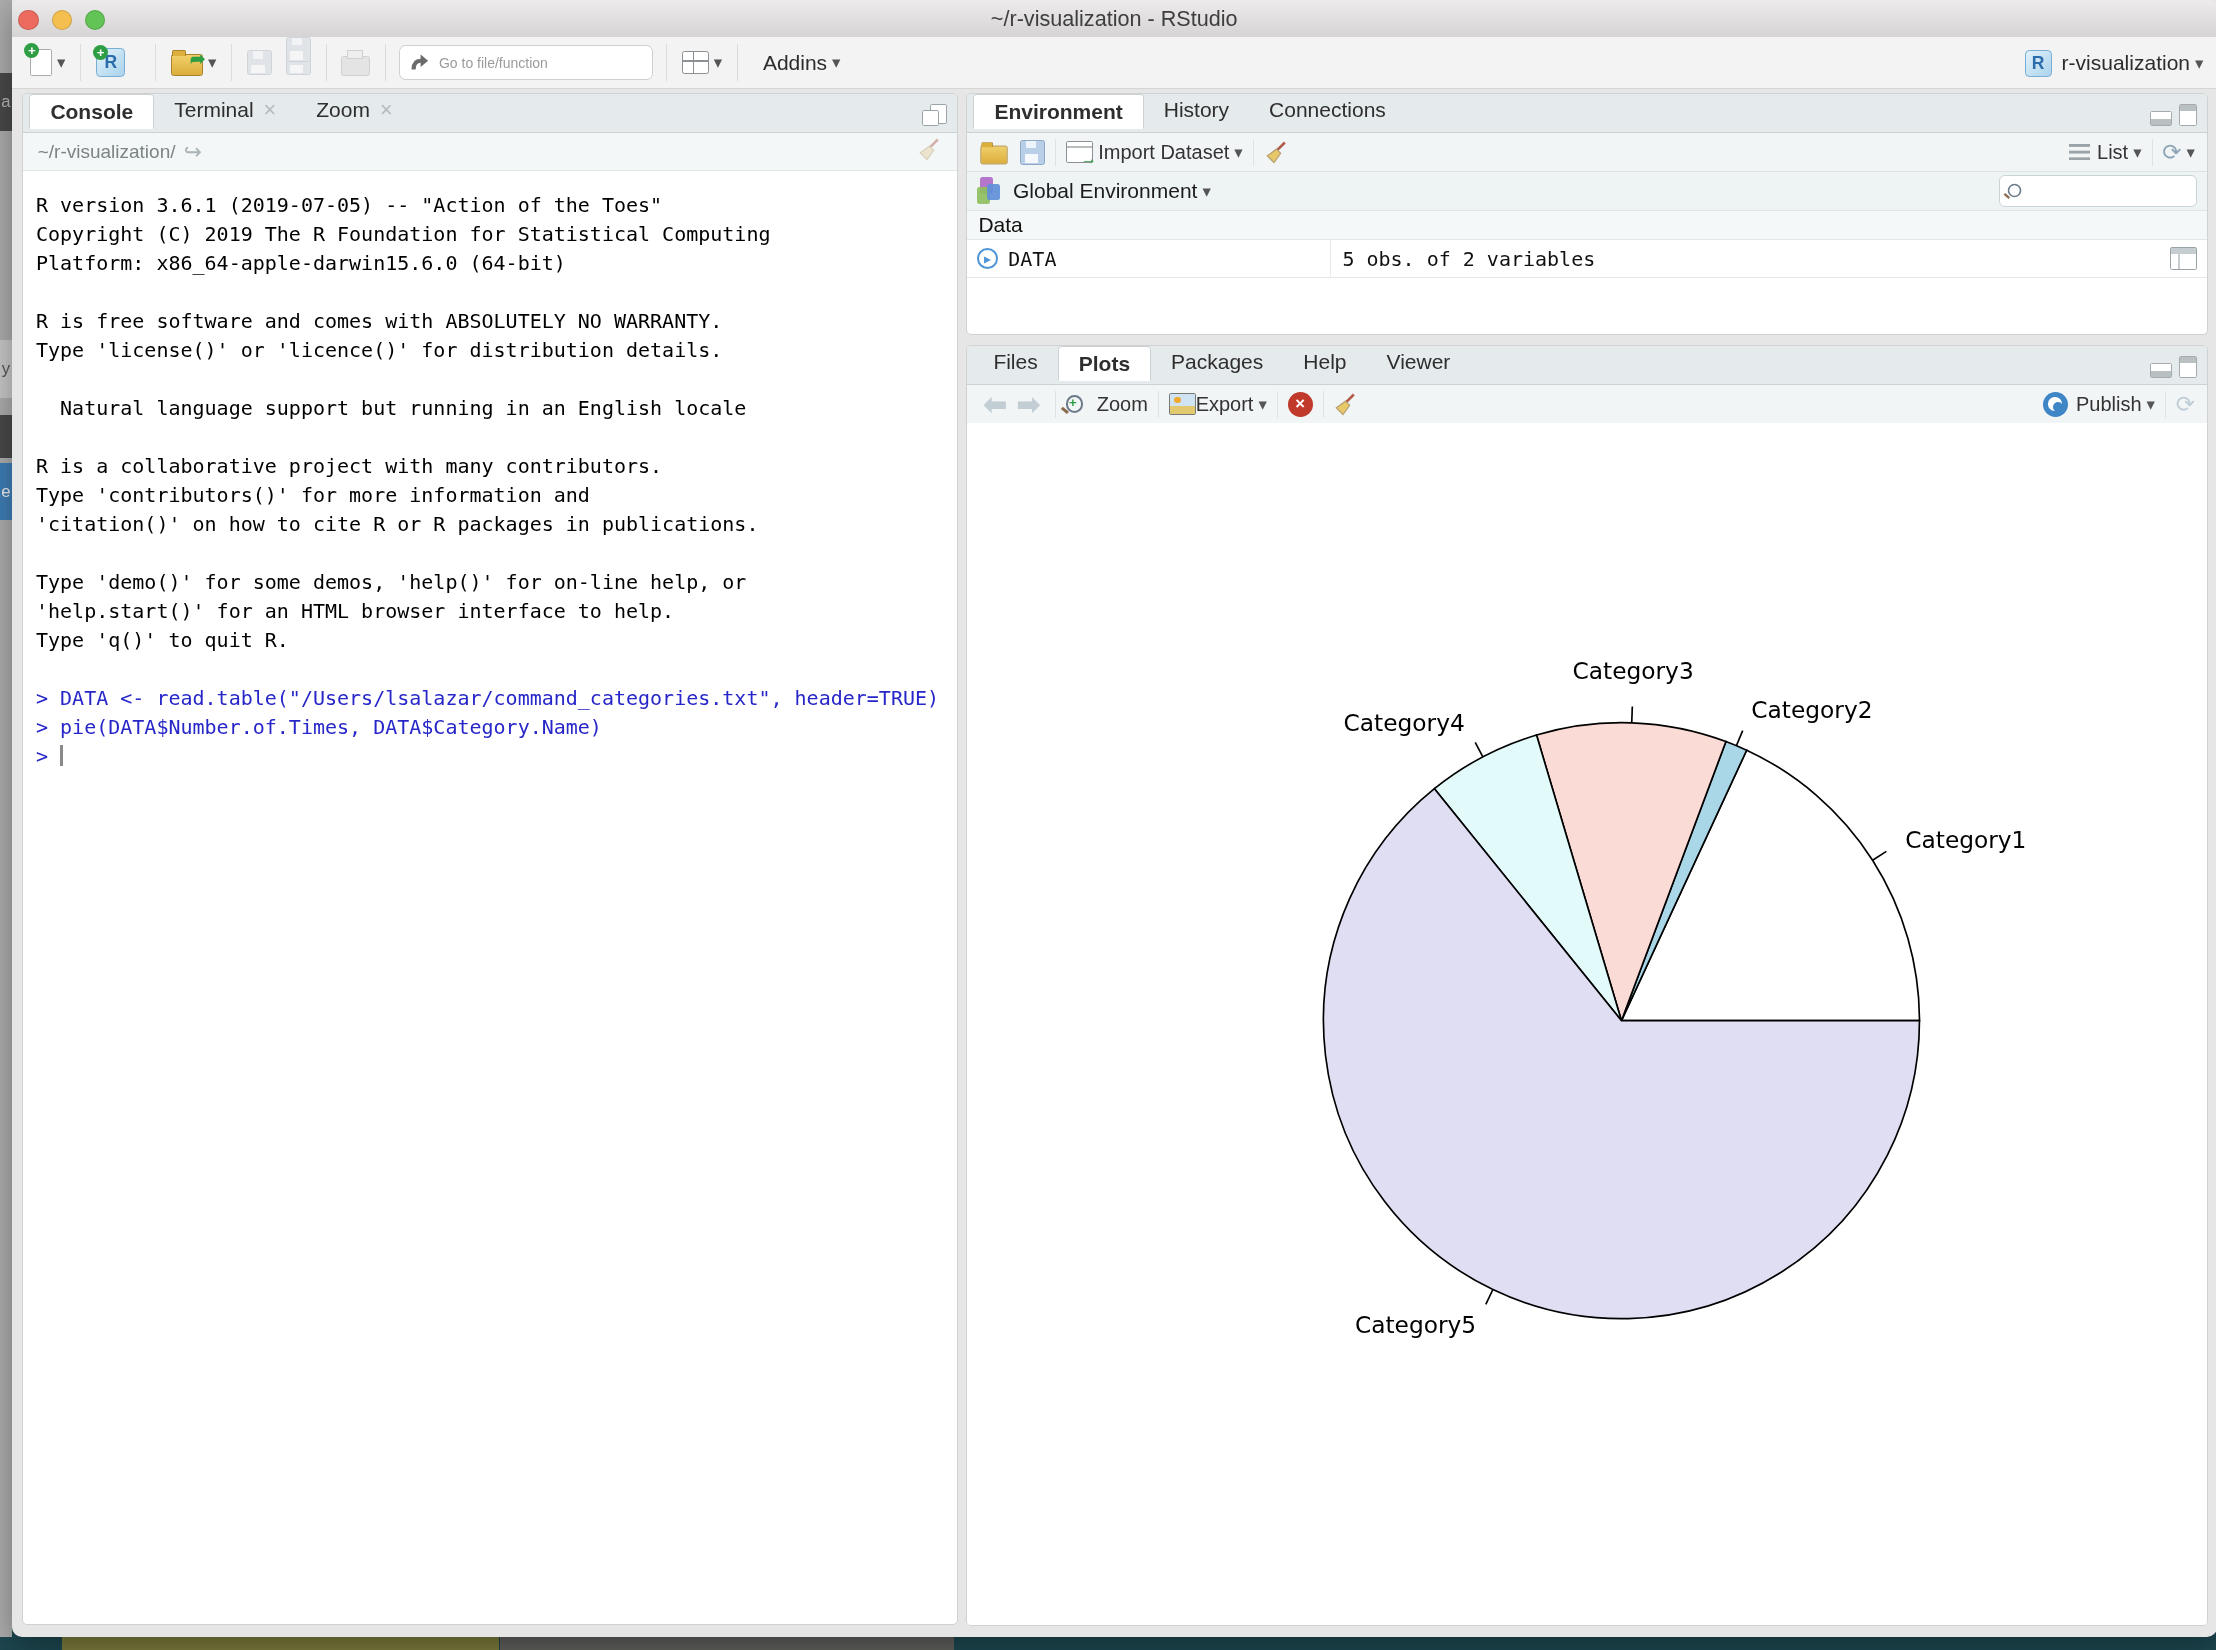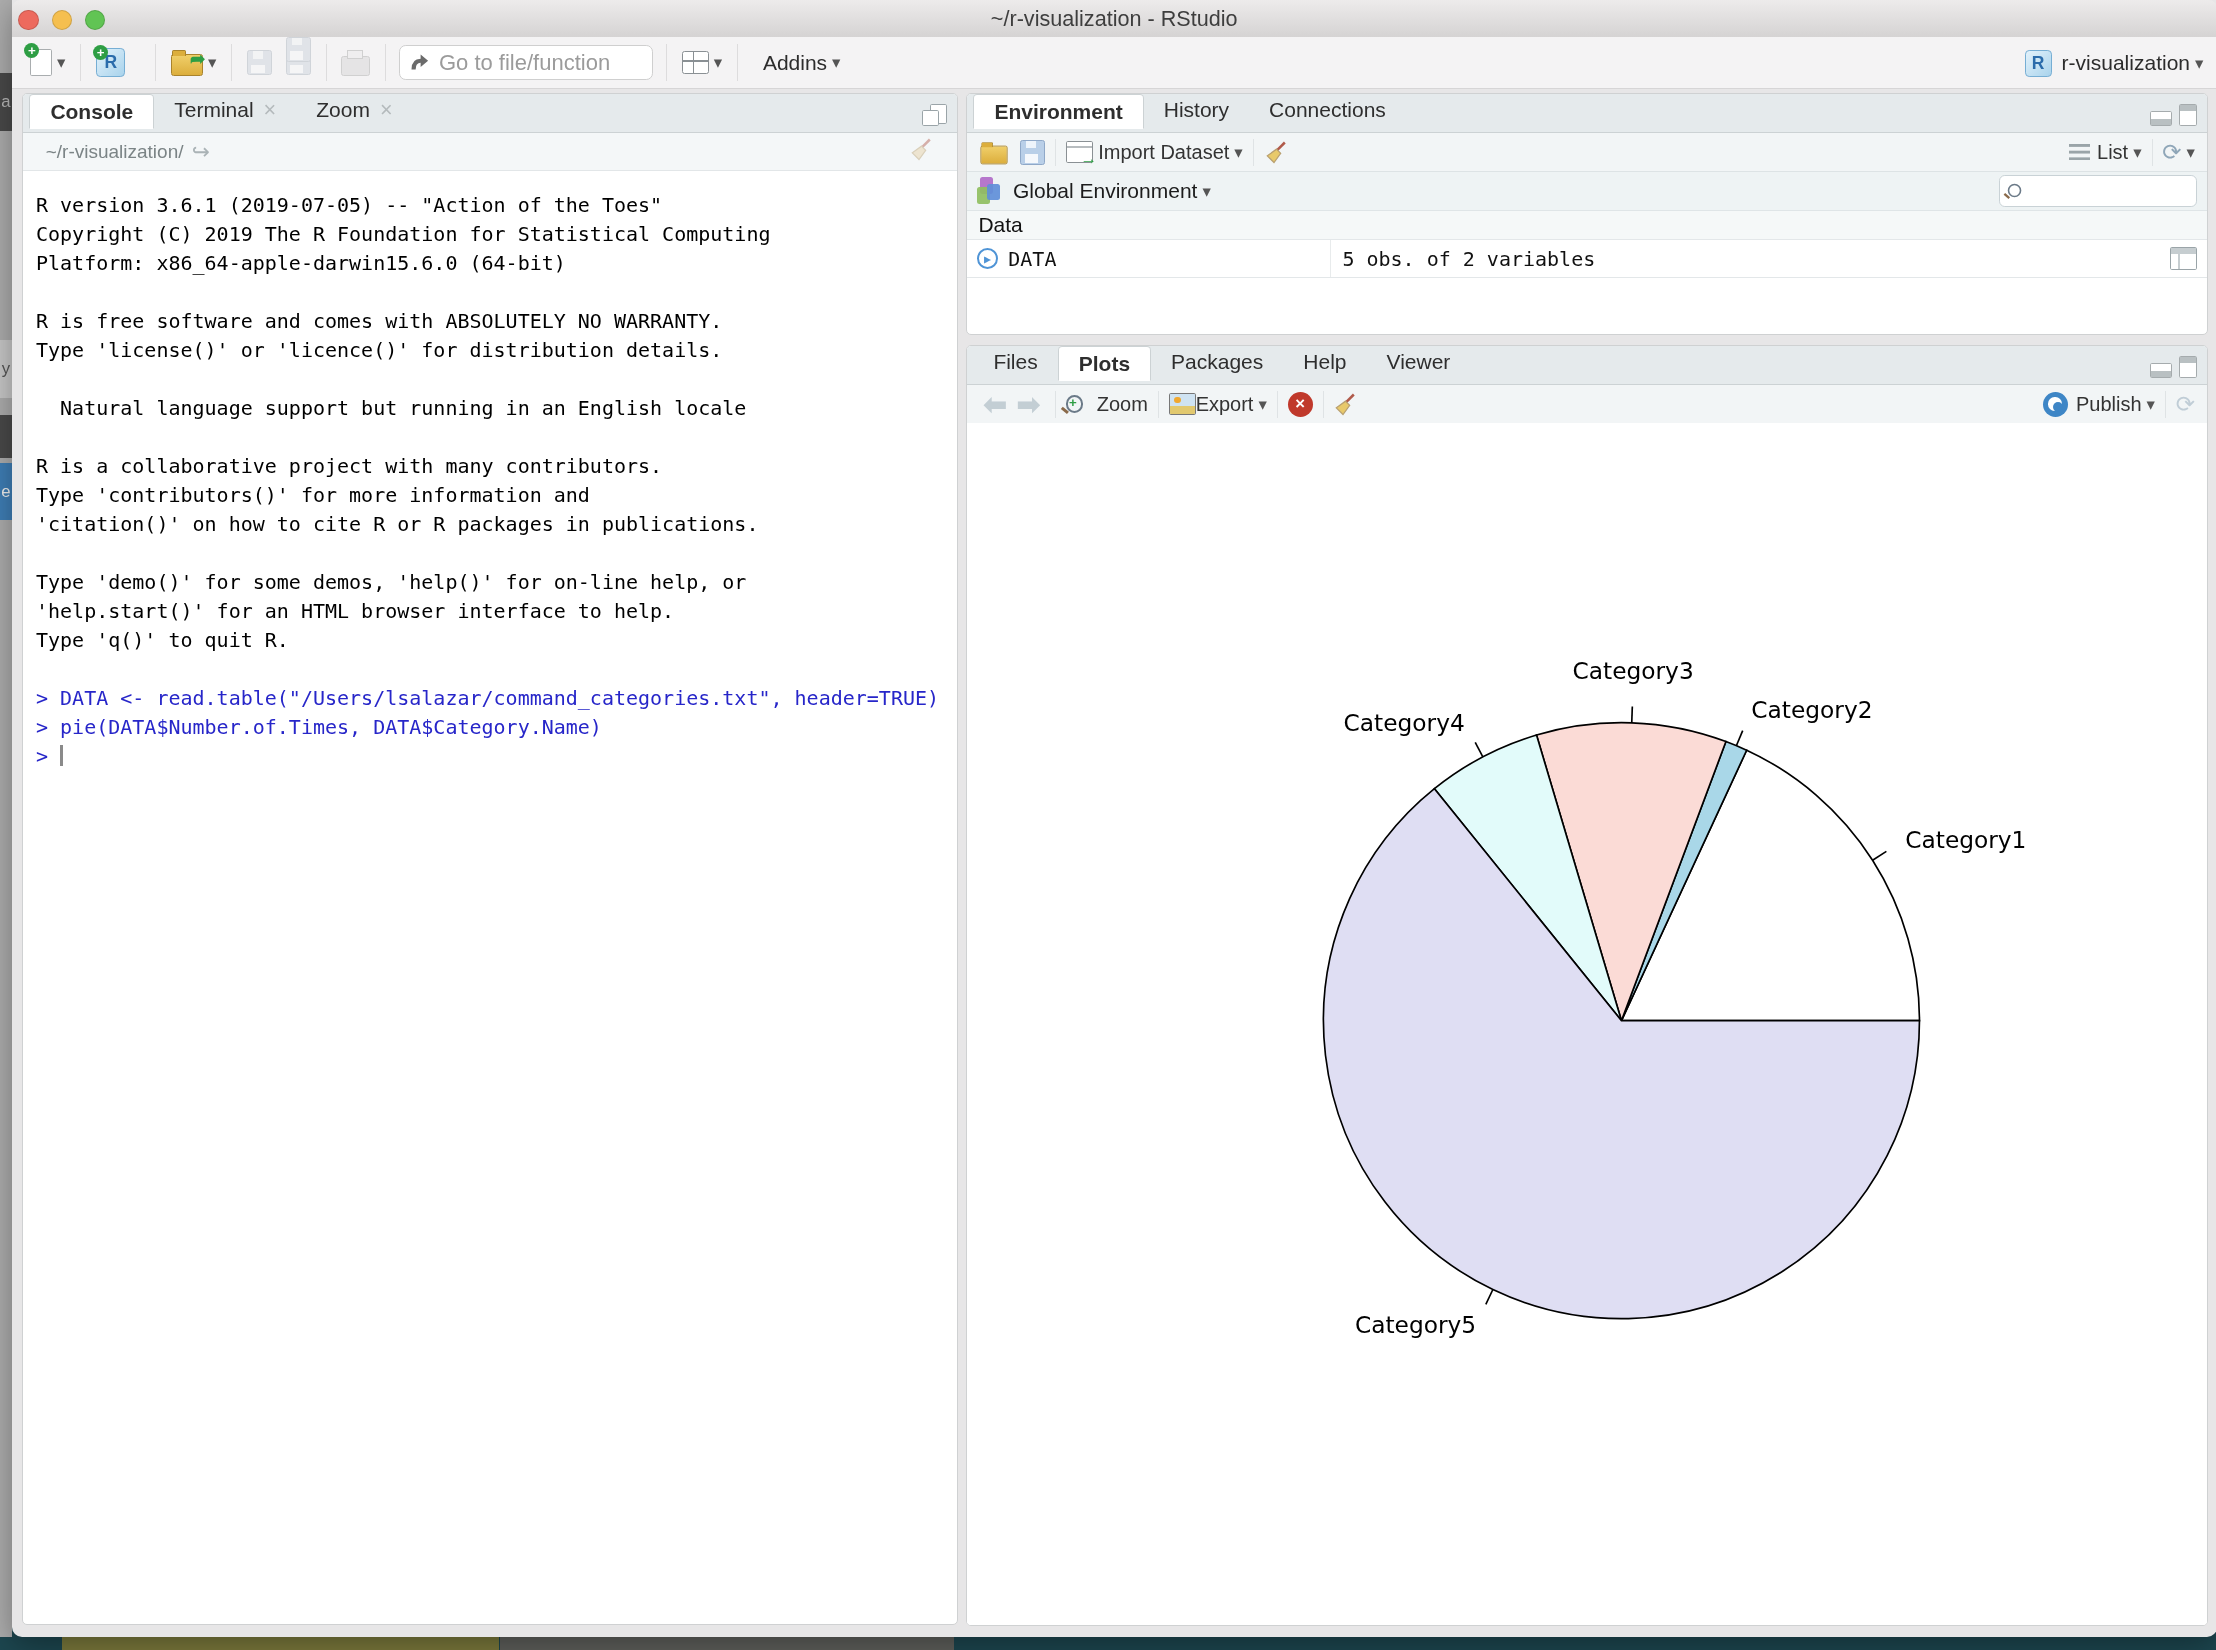--- a/index.html
+++ b/index.html
@@ -49,21 +49,21 @@
   .folder .fold-arrow{position:absolute;right:-3.3px;top:-6.7px;color:#2e9e44;font-size:18.3px;font-weight:bold}
   .floppy{width:23px;height:23px;background:#b9cfe8;border:1.7px solid #8fa8c8;border-radius:2.5px;position:relative}
   .floppy:before{content:"";position:absolute;left:5px;top:0;width:10px;height:7.5px;background:#eef4fb}
   .floppy:after{content:"";position:absolute;left:3.3px;bottom:0.8px;width:13.3px;height:8.3px;background:#f5f8fc}
   .floppy2{position:relative}
   .floppy2 .f2{position:absolute;left:6.7px;top:-5px}
   .printer{width:27px;height:18.3px;background:#cfcfcf;border:1.7px solid #9d9d9d;border-radius:2.5px;position:relative;margin-top:6.7px}
   .printer:before{content:"";position:absolute;left:5px;top:-6.7px;width:13.3px;height:6.7px;background:#e8e8e8;border:0.8px solid #9d9d9d}
   .goto-box{display:flex;align-items:center;background:#fff;border:0.8px solid #cfcfcf;border-radius:6.7px;
             height:33px;width:243px;margin:0 5px;padding-left:8.3px}
-  .goto-box input{border:none;outline:none;font-size:22px;color:#444;width:191px;margin-left:6.7px;
+  .goto-box input{border:none;outline:none;font-size:14px;color:#444;width:191px;margin-left:6.7px;
                   font-family:"Liberation Sans",sans-serif;background:transparent}
   .goto-box input::placeholder{color:#9b9b9b}
   .grid-icon{width:25px;height:21.6px;border:1.7px solid #8a9094;border-radius:2.5px;position:relative;background:#fff}
   .grid-icon:before{content:"";position:absolute;left:10px;top:0;bottom:0;width:1.7px;background:#8a9094}
   .grid-icon:after{content:"";position:absolute;left:0;right:0;top:8.3px;height:1.7px;background:#8a9094}
   .tb-label{font-size:21px;color:#2c2c2c;margin-left:10px}
   .project-btn{position:absolute;right:13.3px;top:5px;display:flex;align-items:center;height:42px}
   
   .pane{position:absolute;background:#fff;border:0.8px solid #cfd1d2;border-radius:5px;overflow:hidden;box-sizing:border-box}
   .console-pane{left:10px;top:93px;width:936px;height:1532px}
@@ -83,21 +83,21 @@
   .wmax:after{content:"";position:absolute;left:0;right:0;top:0;height:5.8px;background:#b9c0c2}
   .restore-icon{position:relative;width:25px;height:21.6px}
   .restore-icon .r1{position:absolute;right:0;top:0;width:15px;height:18.3px;border:1.7px solid #9aa4a8;background:#fff;border-radius:1.7px}
   .restore-icon .r2{position:absolute;left:0;bottom:0;width:15px;height:13.3px;border:1.7px solid #9aa4a8;background:#fff;border-radius:1.7px}
   .panetoolbar{height:38px;background:#f2f5f6;border-bottom:0.8px solid #dde3e5;display:flex;align-items:center;
                padding:0 11.7px;font-size:20px;color:#333;position:relative}
   .pt-sep{width:0.8px;height:27px;background:#dfe3e5;margin:0 10px}
   .mlauto{margin-left:auto}
   
   .wd-bar{height:37px;background:#f4f7f8;border-bottom:0.8px solid #e2e6e8;display:flex;align-items:center;
-          padding:0 23px;font-size:19px;color:#7b8486}
+          padding:0 15px;font-size:19px;color:#7b8486}
   .wd-arrow{color:#aab3b6;font-size:21.6px;margin-left:8.3px}
   .console-out{padding:20px 0 0 13.3px;font-family:"DejaVu Sans Mono",monospace;font-size:20px;line-height:29px;color:#000}
   .cline{white-space:pre;min-height:29px}
   .cline.blue{color:#2726c9}
   .cursor{display:inline-block;width:2.5px;height:21.6px;background:#8a8a8a;vertical-align:-3.3px}
   
   .broom{width:25px;height:25px;display:inline-block}
   
   .mag{width:13.3px;height:13.3px;border:2.5px solid #6b7a88;border-radius:50%;position:relative;display:inline-block}
   .mag:after{content:"";position:absolute;left:-6.7px;top:11.7px;width:8.3px;height:2.5px;background:#8a6a4a;transform:rotate(40deg)}

